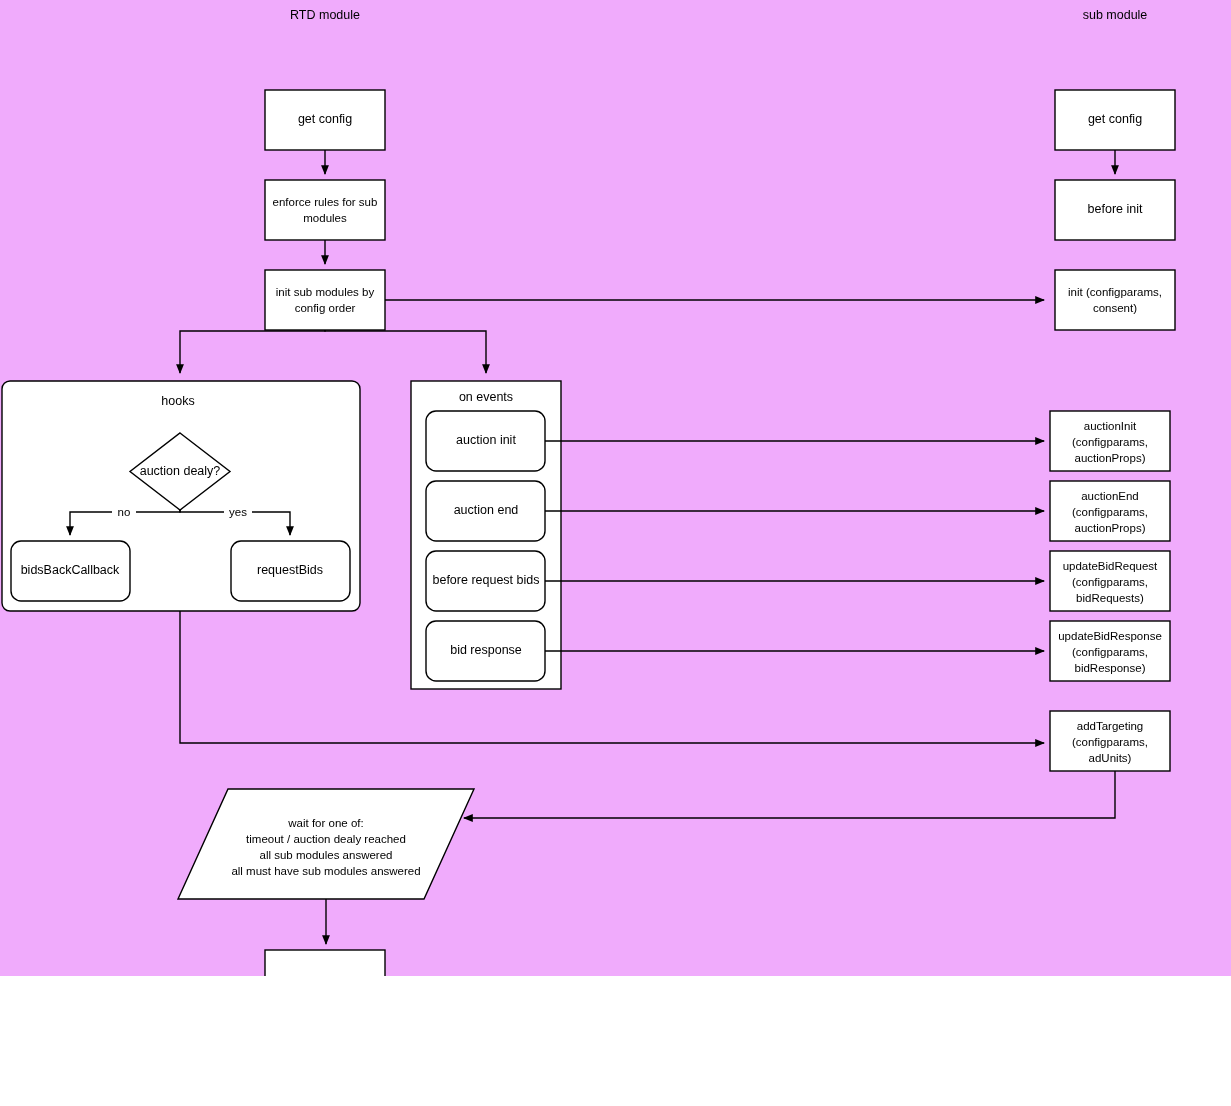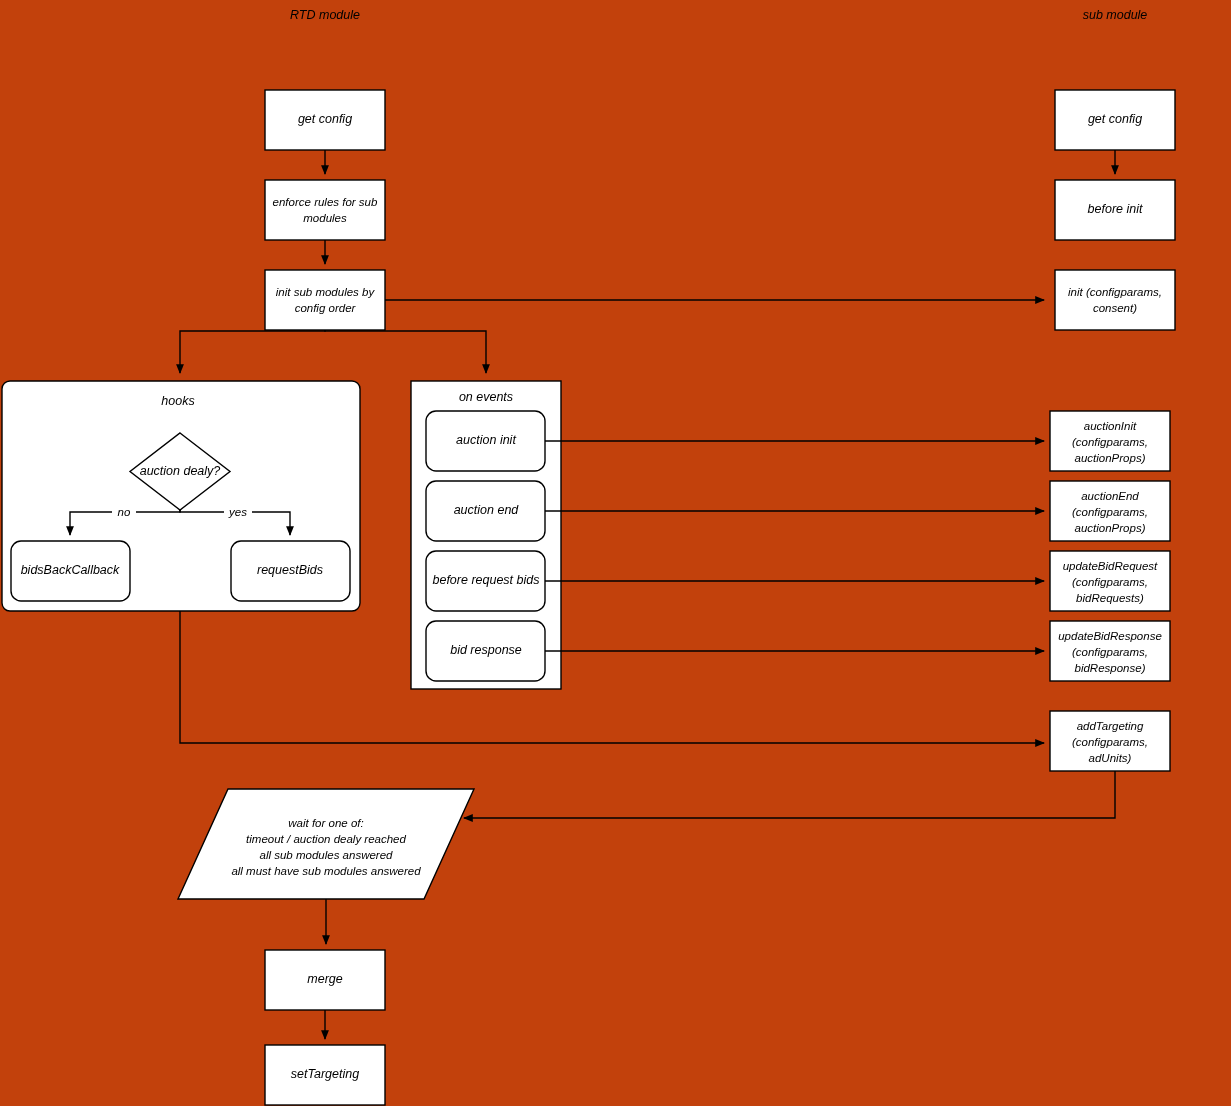--- a/index.html
+++ b/index.html
@@ -3,25 +3,24 @@
 <meta charset="utf-8">
 <style>
   html, body {
     margin: 0;
     padding: 0;
     background: #ffffff;
   }
   #page {
     position: relative;
     width: 1231px;
-    height: 1106px;
-    background: #c2410c;
+    height: 976px;
+    background: #f0abfc;
     font-family: "Liberation Sans", sans-serif;
     overflow: hidden;
-    font-style: italic;
   }
   svg.diagram {
     position: absolute;
     top: 0;
     left: 0;
     width: 1231px;
     height: 1106px;
   }
   .shape-rect, .shape-diamond, .shape-para, .shape-container {
     fill: #ffffff;

